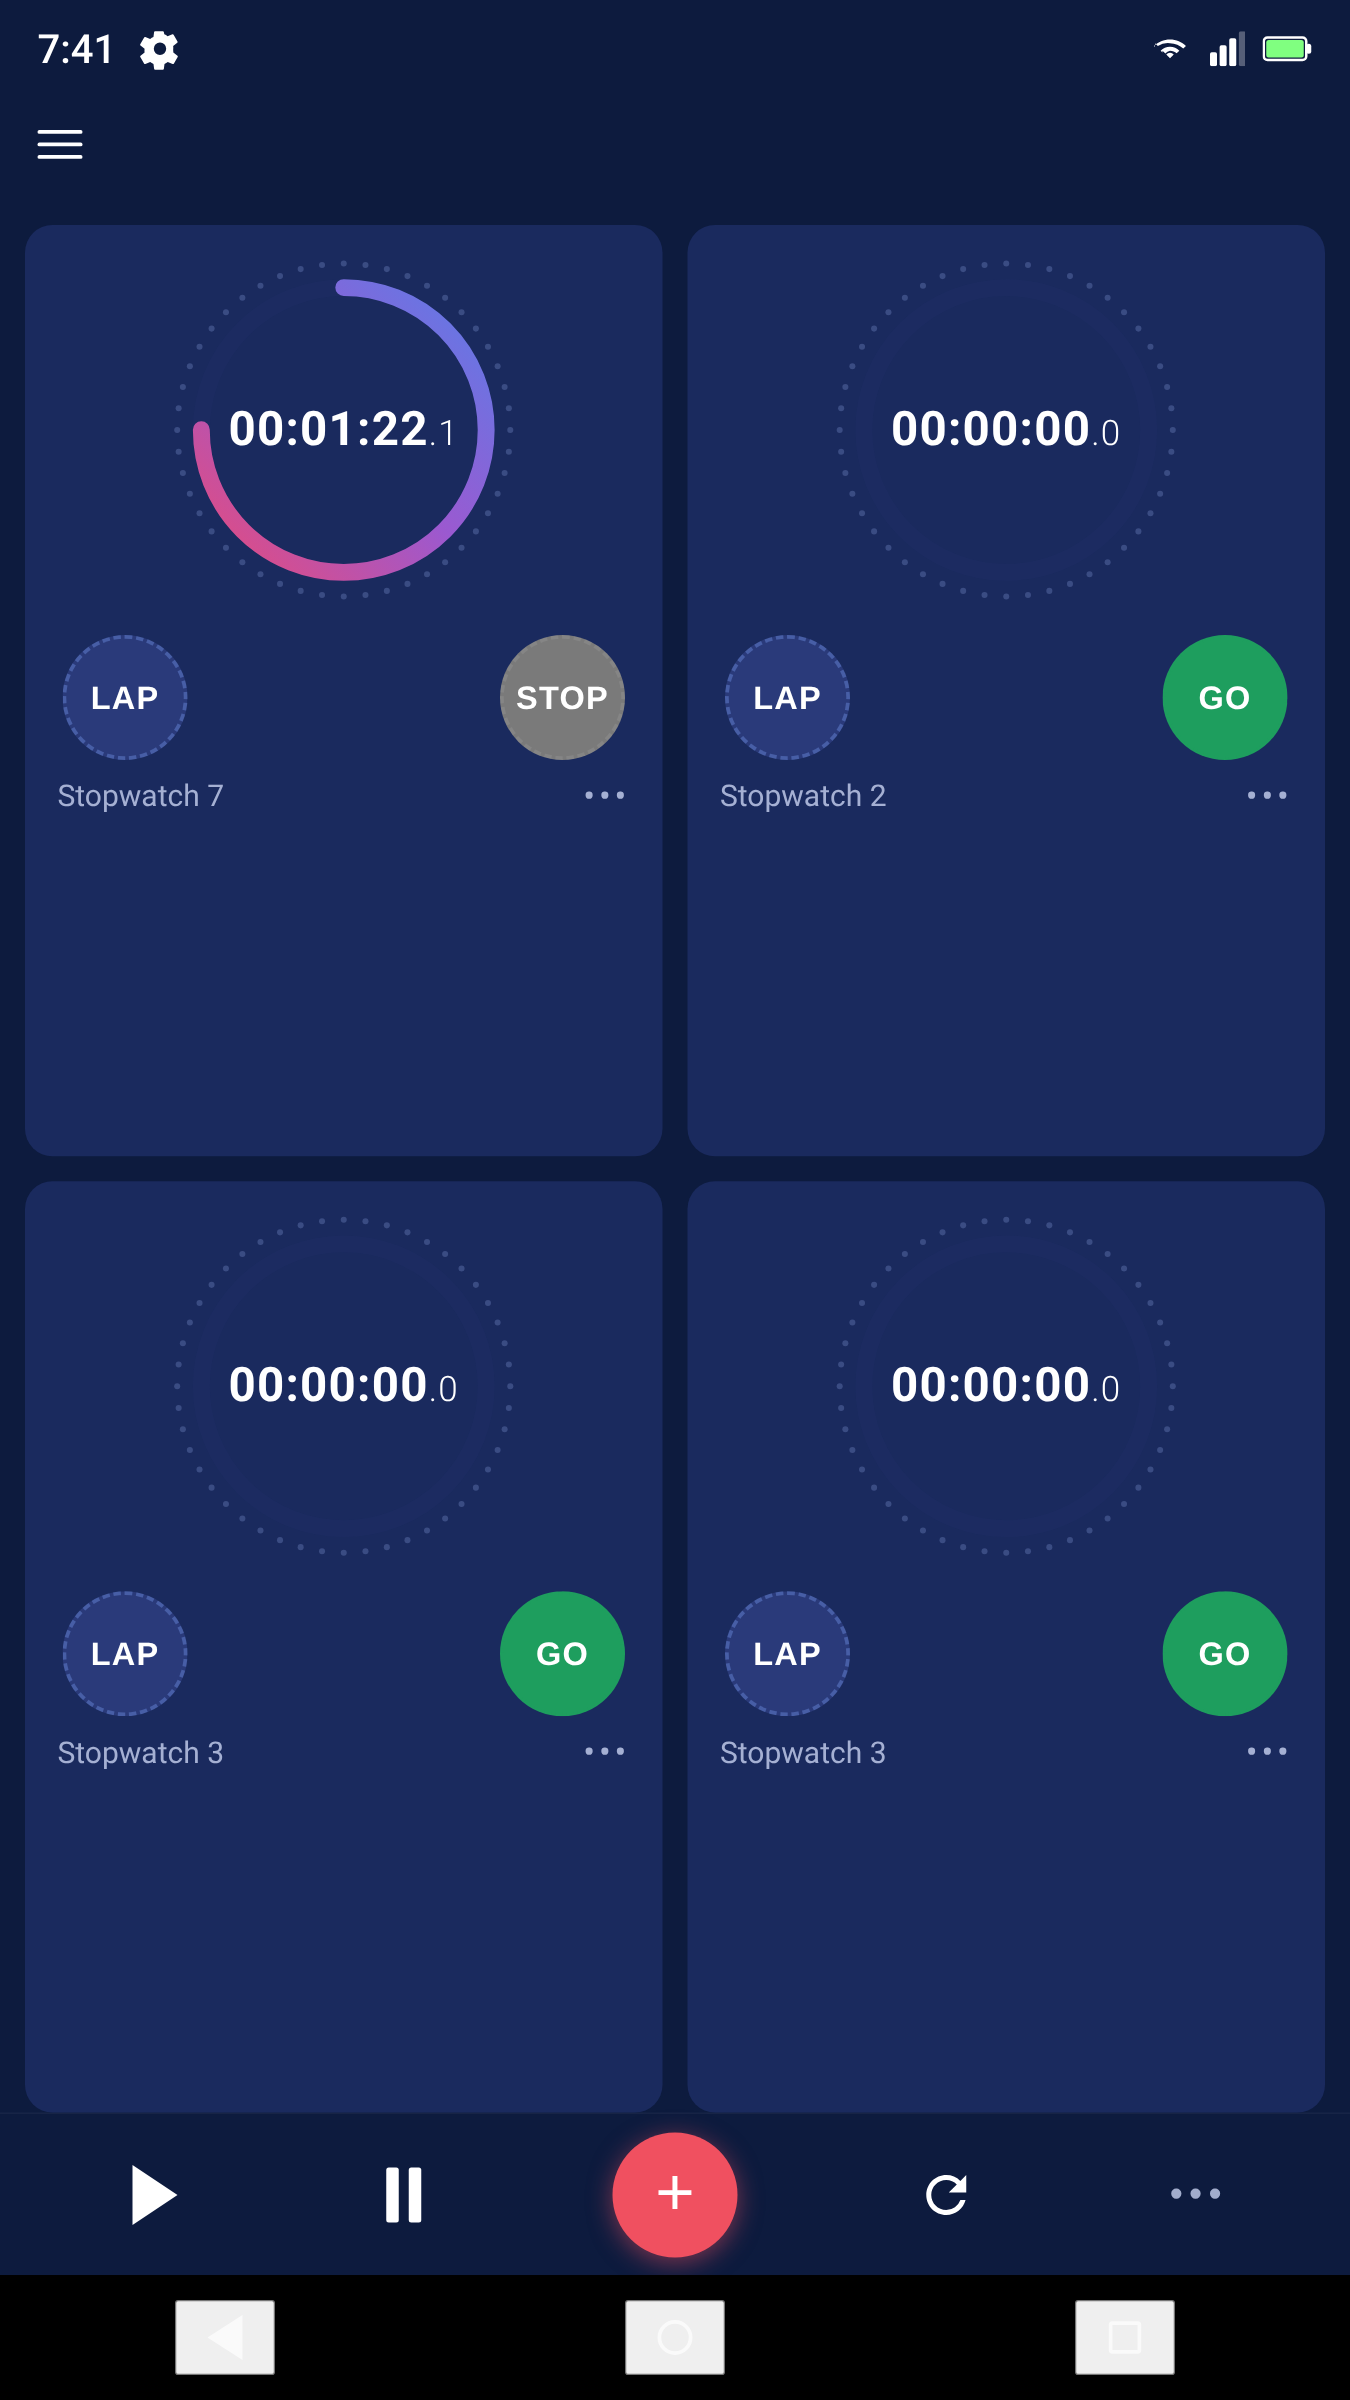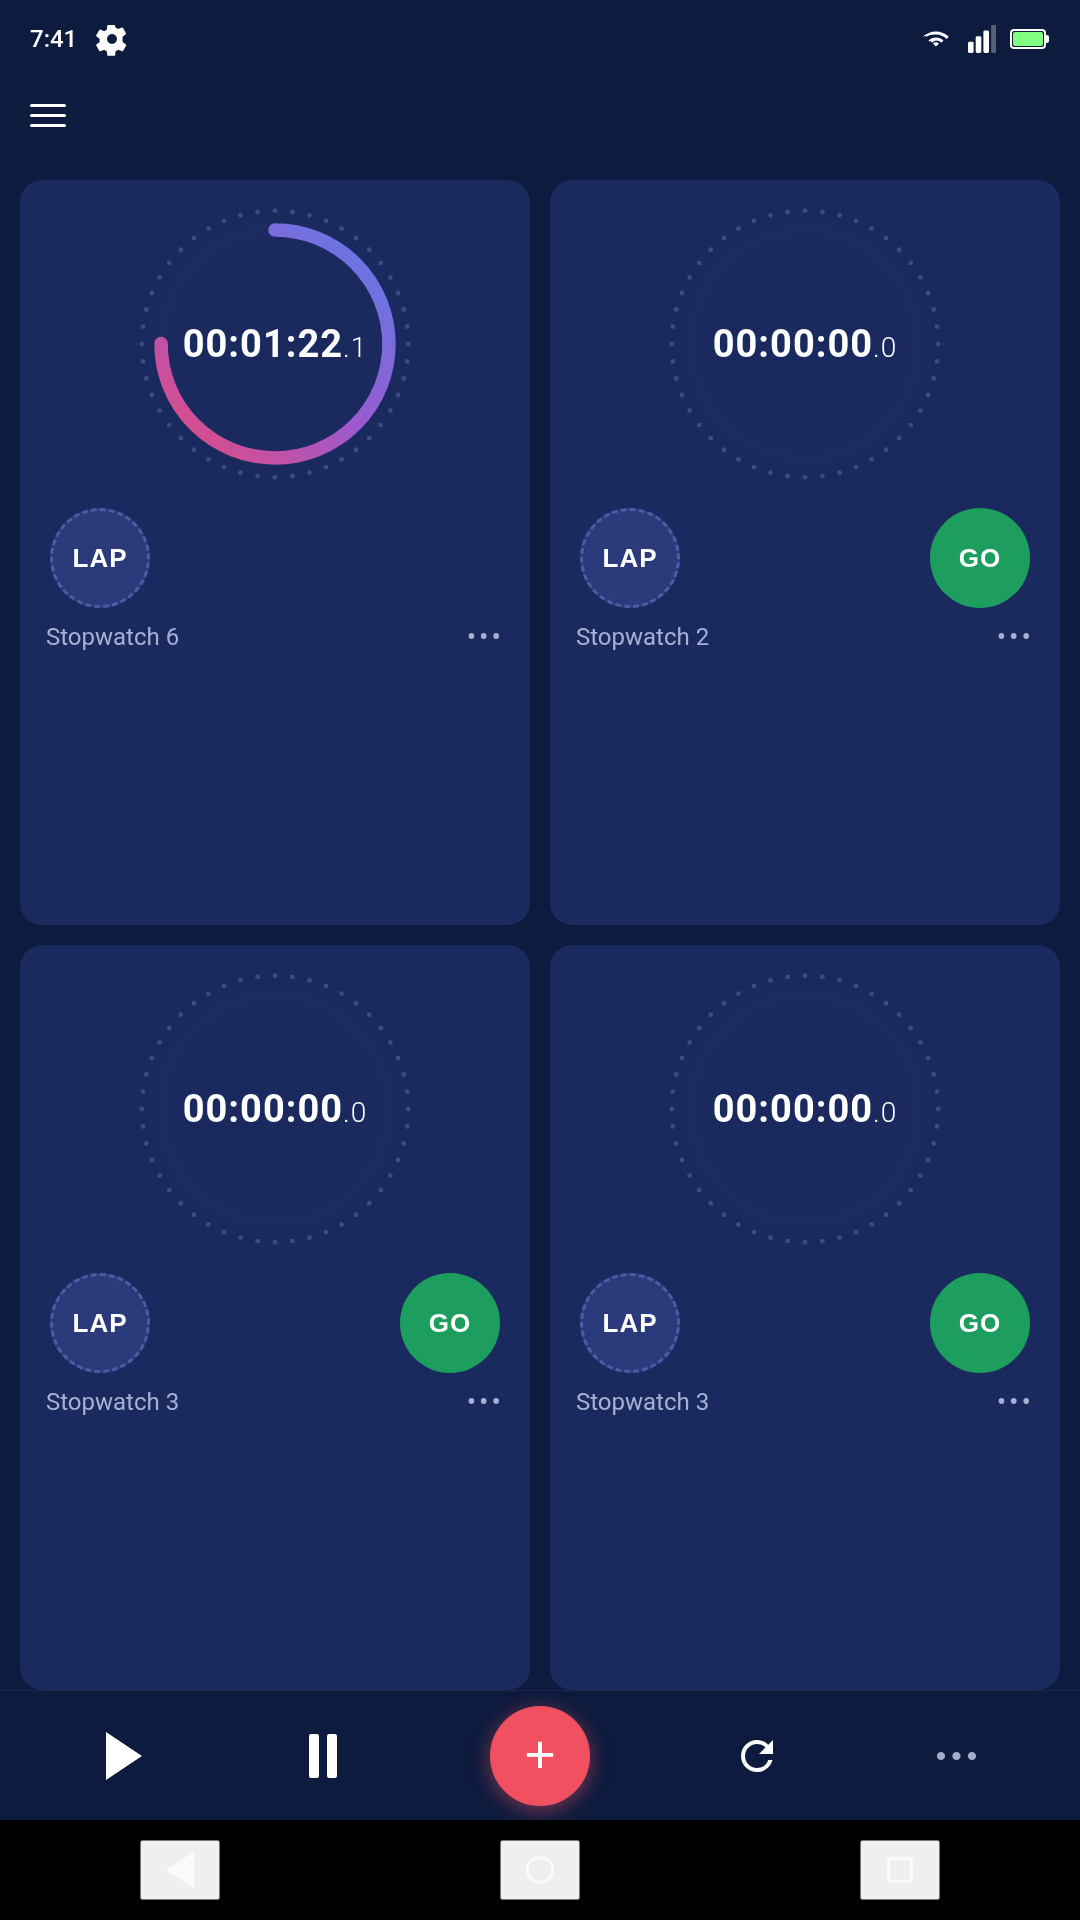--- a/index.html
+++ b/index.html
@@ -21,21 +21,21 @@
       align-items: center;
       justify-content: space-between;
       padding: 18px 30px 10px 30px;
       height: 70px;
     }
     .status-left {
       display: flex;
       align-items: center;
       gap: 18px;
       color: white;
-      font-size: 24px;
+      font-size: 32px;
       font-weight: 500;
     }
     .status-right {
       display: flex;
       align-items: center;
       gap: 14px;
     }
 
     
     .top-bar {
@@ -385,23 +385,24 @@
             <circle cx="127.0" cy="8.2" r="2.5" fill="rgba(120,140,200,0.35)"></circle>
         <circle cx="145" cy="145" r="118" fill="none" stroke="rgba(30,45,100,0.6)" stroke-width="14"></circle>
         <circle cx="145" cy="145" r="118" fill="none" stroke="url(#g1)" stroke-width="14" stroke-linecap="round" stroke-dasharray="741.4" stroke-dashoffset="185.4" transform="rotate(-90 145 145)"></circle>
       </svg>
       <div class="circle-time">
         <span class="main-time">00:01:22</span><span class="decimal">.1</span>
       </div>
     </div>
     <div class="btn-row">
       <button class="sw-btn btn-lap">LAP</button>
+      <button class="sw-btn btn-stop">STOP</button>
     </div>
     <div class="sw-footer">
-      <span class="sw-name">Stopwatch 6</span>
+      <span class="sw-name">Stopwatch 7</span>
       <span class="sw-more">•••</span>
     </div>
   </div>
       <div class="sw-card">
     <div class="circle-container">
       <svg viewBox="0 0 290 290" xmlns="http://www.w3.org/2000/svg">
         <defs>
               <linearGradient id="g2" x1="0%" y1="0%" x2="100%" y2="100%">
       <stop offset="0%" stop-color="#c05edd"></stop>
       <stop offset="50%" stop-color="#9b5de5"></stop>

